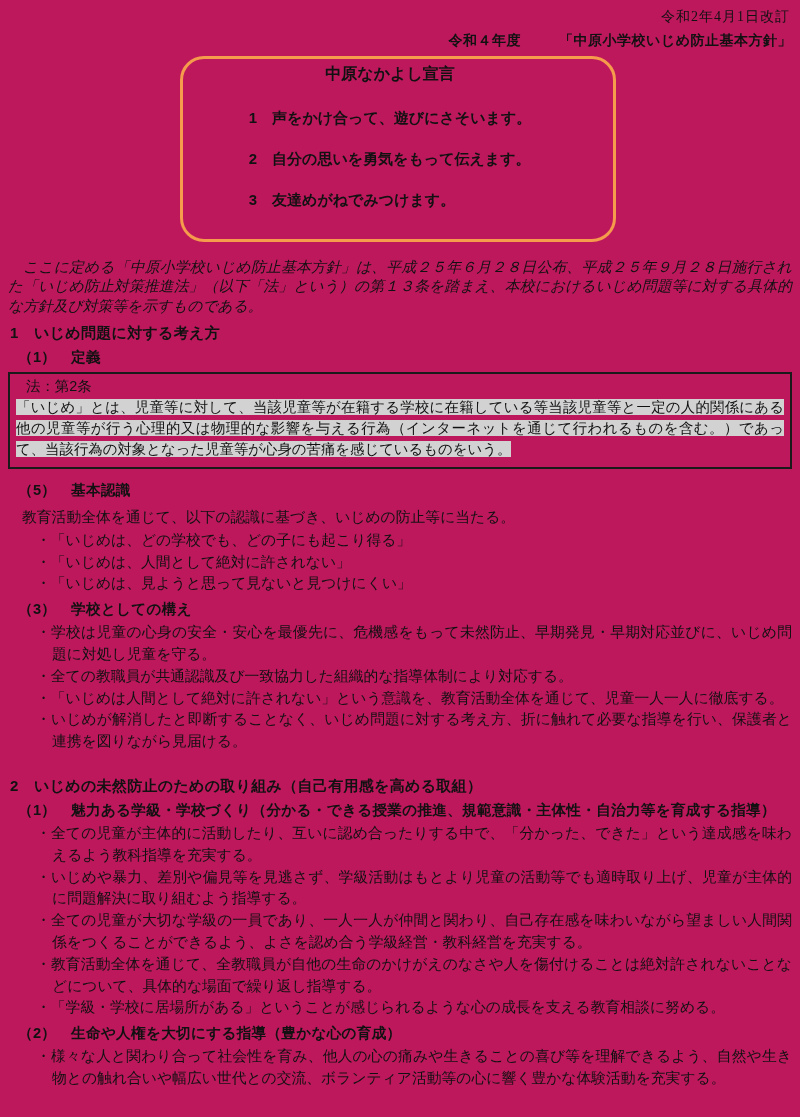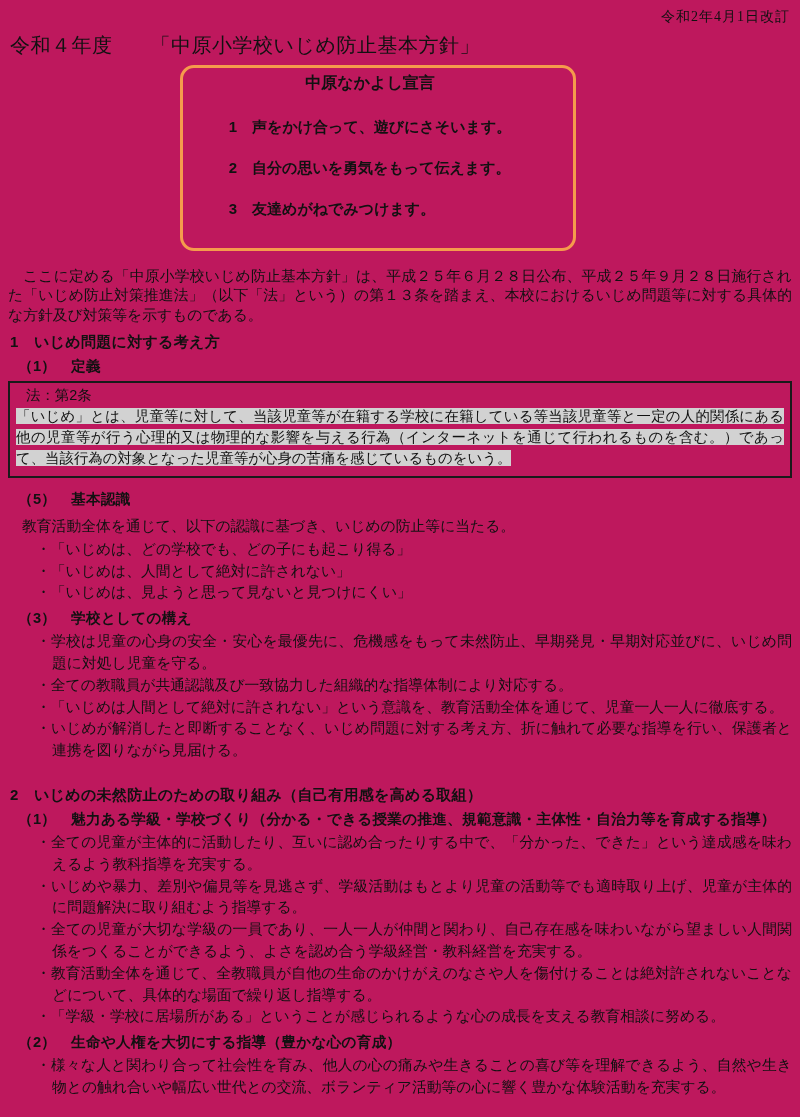--- a/index.html
+++ b/index.html
@@ -16,33 +16,34 @@
   }
   .gothic { font-family:"Liberation Sans","DejaVu Sans",sans-serif; }
 
   .rev-date {
     text-align:right;
     font-size:14px;
     letter-spacing:1px;
     margin:2px 2px 6px 0;
   }
   .title-row {
-    font-weight:normal;
-    font-size:20px;
+    font-weight:bold;
+    font-size:14px;
     margin:0 0 6px 2px;
     letter-spacing:0.5px;
+    text-align:right;
   }
   .title-row .doc-title { margin-left:38px; }
 
   .decl-box {
     box-sizing:border-box;
-    width:396px;
+    width:436px;
     margin-left:172px;
     border:3px solid #F59B4C;
-    border-radius:14px;
+    border-radius:24px;
     padding:5px 16px 8px 0;
     margin-bottom:16px;
   }
   .decl-title {
     text-align:center;
     font-weight:bold;
     font-size:16px;
     margin-bottom:2px;
   }
   .decl-items {
@@ -53,20 +54,21 @@
     font-size:15px;
     line-height:20.5px;
     white-space:pre-line;
   }
   .decl-items div { white-space:pre; }
 
   .intro {
     margin:14px 0 0 0;
     line-height:19.8px;
     text-align:justify;
+    font-style:italic;
   }
 
   .h-main {
     font-weight:bold;
     font-size:15px;
     margin:7px 0 0 2px;
     letter-spacing:0.3px;
   }
   .h-sub {
     font-weight:bold;

